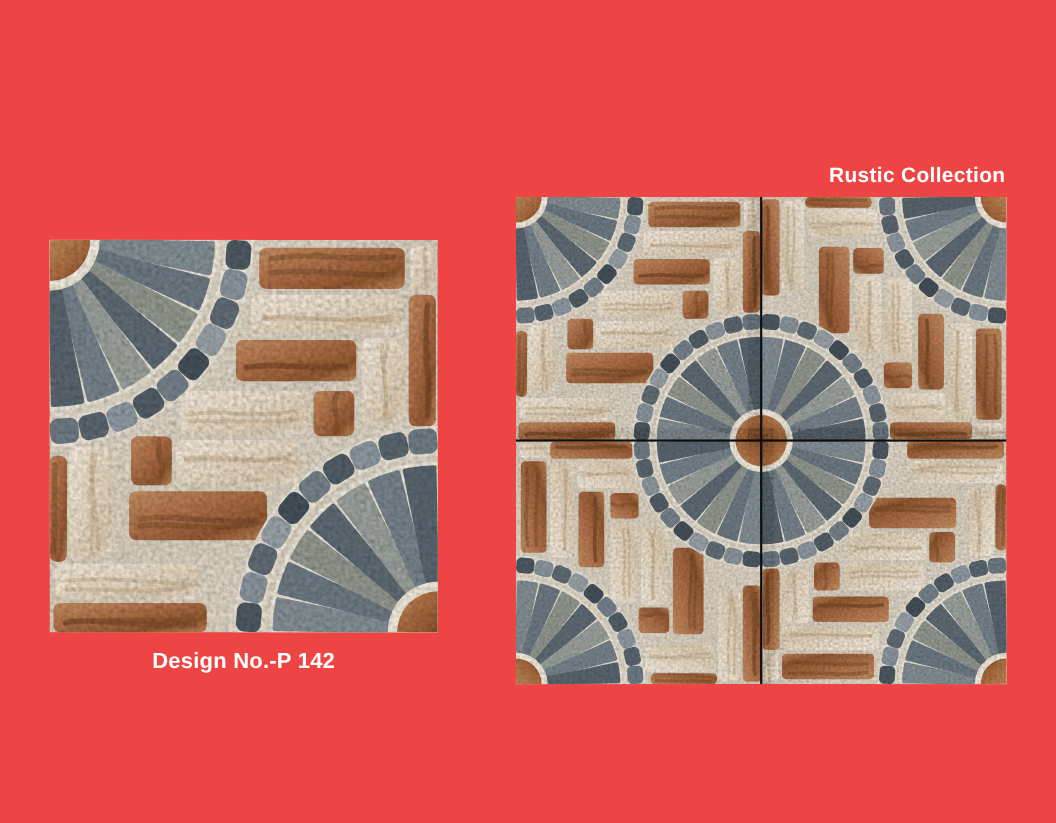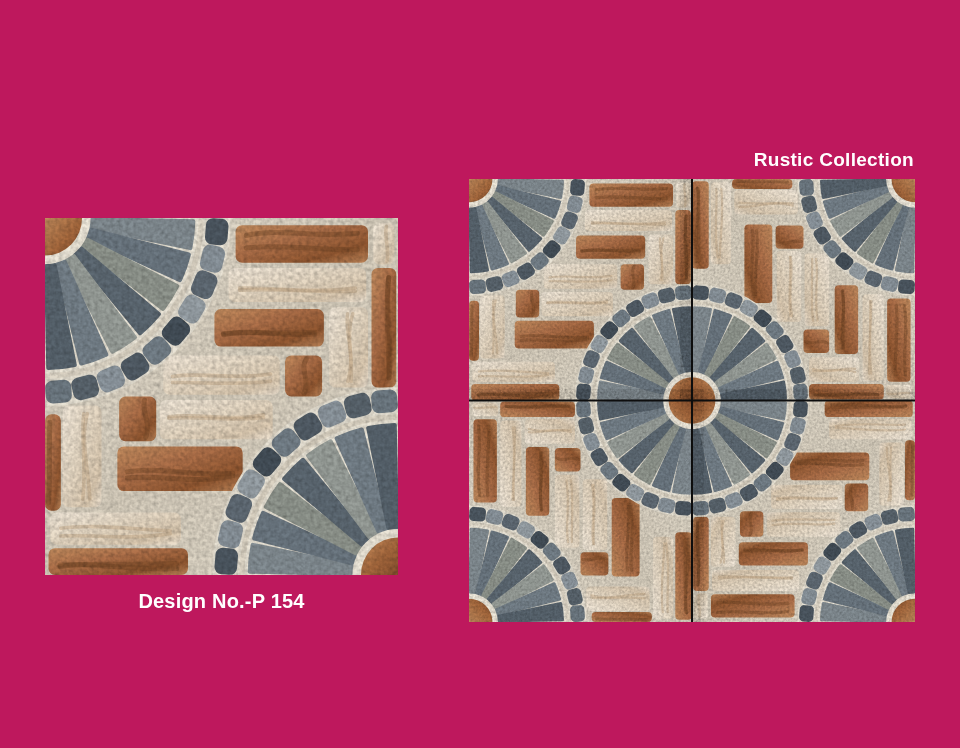--- a/index.html
+++ b/index.html
@@ -1,16 +1,16 @@
 <!DOCTYPE html>
 <html><head>
 <meta charset="utf-8">
 <style>
   html,body{margin:0;padding:0;background:#000;}
-  .stage{position:relative;width:960px;height:748px;background:#be185d;overflow:hidden;
+  .stage{position:relative;width:960px;height:748px;background:#ef4444;overflow:hidden;
          font-family:"Liberation Sans",sans-serif;}
   .collection-title{position:absolute;top:149px;right:46px;color:#fff;
          font-size:19px;font-weight:bold;letter-spacing:.3px;white-space:nowrap;}
   .single-tile{position:absolute;left:45px;top:218px;width:353px;height:357px;}
   .design-label{position:absolute;left:45px;top:590px;width:353px;text-align:center;
          color:#fff;font-size:20px;font-weight:bold;letter-spacing:.2px;}
   .tile-grid{position:absolute;left:469px;top:179px;width:446px;height:443px;}
   .single-tile svg,.tile-grid svg{display:block;width:100%;height:100%;}
 </style>
 </head>
@@ -140,21 +140,21 @@
               <rect x="-3.7" y="-3.2" width="7.4" height="6.4" rx="2" ry="2" fill="#5b666f" transform="translate(88.61 52.55) rotate(346.5)"></rect>
               <rect x="-3.7" y="-3.2" width="7.4" height="6.4" rx="2" ry="2" fill="#6f7b84" transform="translate(96.17 51.35) rotate(355.5)"></rect>
             </g>
             <rect x="0" y="0" width="100" height="100" fill="none" filter="url(#grain)" opacity="0.5"></rect>
           </g>
         </defs>
         <use href="#tile-art"></use>
       </svg>
   </div>
 
-  <div class="design-label">Design No.-P 154</div>
+  <div class="design-label">Design No.-P 142</div>
 
   <div class="tile-grid">
     <svg id="tile-grid-svg" viewBox="0 0 200 200" preserveAspectRatio="none">
         <use href="#tile-art" transform=""></use>
         <use href="#tile-art" transform="translate(200,0) rotate(90)"></use>
         <use href="#tile-art" transform="translate(200,200) rotate(180)"></use>
         <use href="#tile-art" transform="translate(0,200) rotate(270)"></use>
         <rect x="99.55" y="0" width="0.9" height="200" fill="#0d0d0d"></rect>
         <rect x="0" y="99.55" width="200" height="0.9" fill="#0d0d0d"></rect>
       </svg>

